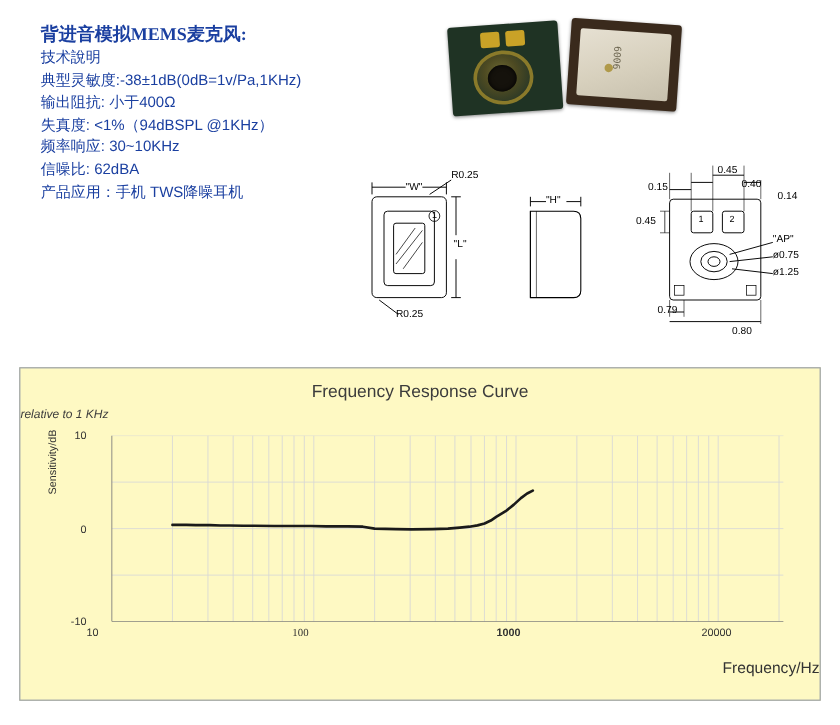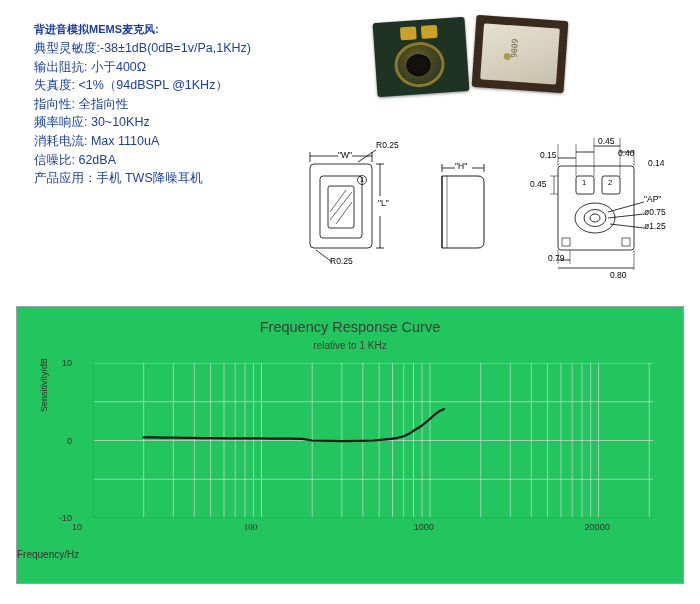--- a/index.html
+++ b/index.html
@@ -17,25 +17,26 @@
   }
 
   
   #spec-block {
     position: absolute;
     left: 34px;
     top: 20px;
     width: 250px;
   }
   #spec-title {
-    font-size: 11px;
+    font-size: 15px;
     font-weight: bold;
     color: #1a3fa0;
     line-height: 18px;
     margin-bottom: 1px;
+    font-family: Liberation Serif, serif;
   }
   .spec-line {
     font-size: 12.5px;
     color: #1a3fa0;
     line-height: 18.6px;
     white-space: nowrap;
   }
 
   
   #photos {
@@ -135,37 +136,38 @@
   .dim-txt.sm { font-size: 7.5px; }
 
   
   #chart-card {
     position: absolute;
     left: 16px;
     top: 306px;
     width: 668px;
     height: 278px;
     border: 1px solid #9aa0a6;
-    background: #22c55e;
+    background: #fef9c3;
     box-sizing: border-box;
   }
   #chart-title {
     position: absolute;
     left: 0; right: 0;
     top: 12px;
     text-align: center;
     font-size: 14.5px;
     color: #3c3c3c;
   }
   #chart-subtitle {
     position: absolute;
     left: 0; right: 0;
     top: 33px;
-    text-align: center;
+    text-align: left;
     font-size: 10px;
+    font-style: italic;
     color: #3c3c3c;
   }
   #plot-wrap {
     position: absolute;
     left: 60px;
     top: 56px;
     width: 560px;
     height: 155px;
     padding-left: 16px;
   }
@@ -176,22 +178,22 @@
     font-size: 9px;
     color: #333;
     transform: rotate(-90deg);
     transform-origin: left top;
     white-space: nowrap;
   }
   #x-label {
     position: absolute;
     left: 0; right: 0;
     top: 242px;
-    text-align: left;
-    font-size: 10px;
+    text-align: right;
+    font-size: 13px;
     color: #333;
   }
   .ytick {
     position: absolute;
     right: 100%;
     margin-right: 5px;
     font-size: 9px;
     color: #333;
     white-space: nowrap;
     transform: translateY(-50%);
@@ -204,26 +206,25 @@
     color: #333;
     transform: translateX(-50%);
     white-space: nowrap;
   }
 </style>
 </head>
 <body>
 
 <div id="spec-block">
   <div id="spec-title">背进音模拟MEMS麦克风:</div>
+  <div class="spec-line">技术說明</div>
   <div class="spec-line">典型灵敏度:-38±1dB(0dB=1v/Pa,1KHz)</div>
   <div class="spec-line">输出阻抗: 小于400Ω</div>
   <div class="spec-line">失真度: &lt;1%（94dBSPL @1KHz）</div>
-  <div class="spec-line">指向性: 全指向性</div>
   <div class="spec-line">频率响应: 30~10KHz</div>
-  <div class="spec-line">消耗电流: Max 1110uA</div>
   <div class="spec-line">信噪比: 62dBA</div>
   <div class="spec-line">产品应用：手机  TWS降噪耳机</div>
 </div>
 
 <div id="photos">
   <div class="chip" id="chip-top">
     <div class="pad pad1"></div>
     <div class="pad pad2"></div>
     <div class="ring"></div>
     <div class="hole"></div>
@@ -347,21 +348,21 @@
 
   <div id="plot-wrap">
 
     <div class="ytick" style="top:0%;">10</div>
     <div class="ytick" style="top:50%;">0</div>
     <div class="ytick" style="top:100%;">-10</div>
 
     <div class="xtick" style="left:0%;">10</div>
     <div class="xtick" style="left:30.1%;font-family:Liberation Serif, serif;">100</div>
 
-    <div class="xtick" style="left:60.2%;">1000</div>
+    <div class="xtick" style="left:60.2%;font-weight:bold;">1000</div>
     <div class="xtick" style="left:90.3%;">20000</div>
 
     <svg width="560" height="155" viewBox="0 0 560 155" preserveAspectRatio="none" style="display:block;">
 
       <g stroke="#d7d7d7" stroke-width="0.7">
         <line x1="0" y1="0" x2="0" y2="155"></line>
         <line x1="50.7" y1="0" x2="50.7" y2="155"></line>
         <line x1="80.3" y1="0" x2="80.3" y2="155"></line>
         <line x1="101.3" y1="0" x2="101.3" y2="155"></line>
         <line x1="117.6" y1="0" x2="117.6" y2="155"></line>

